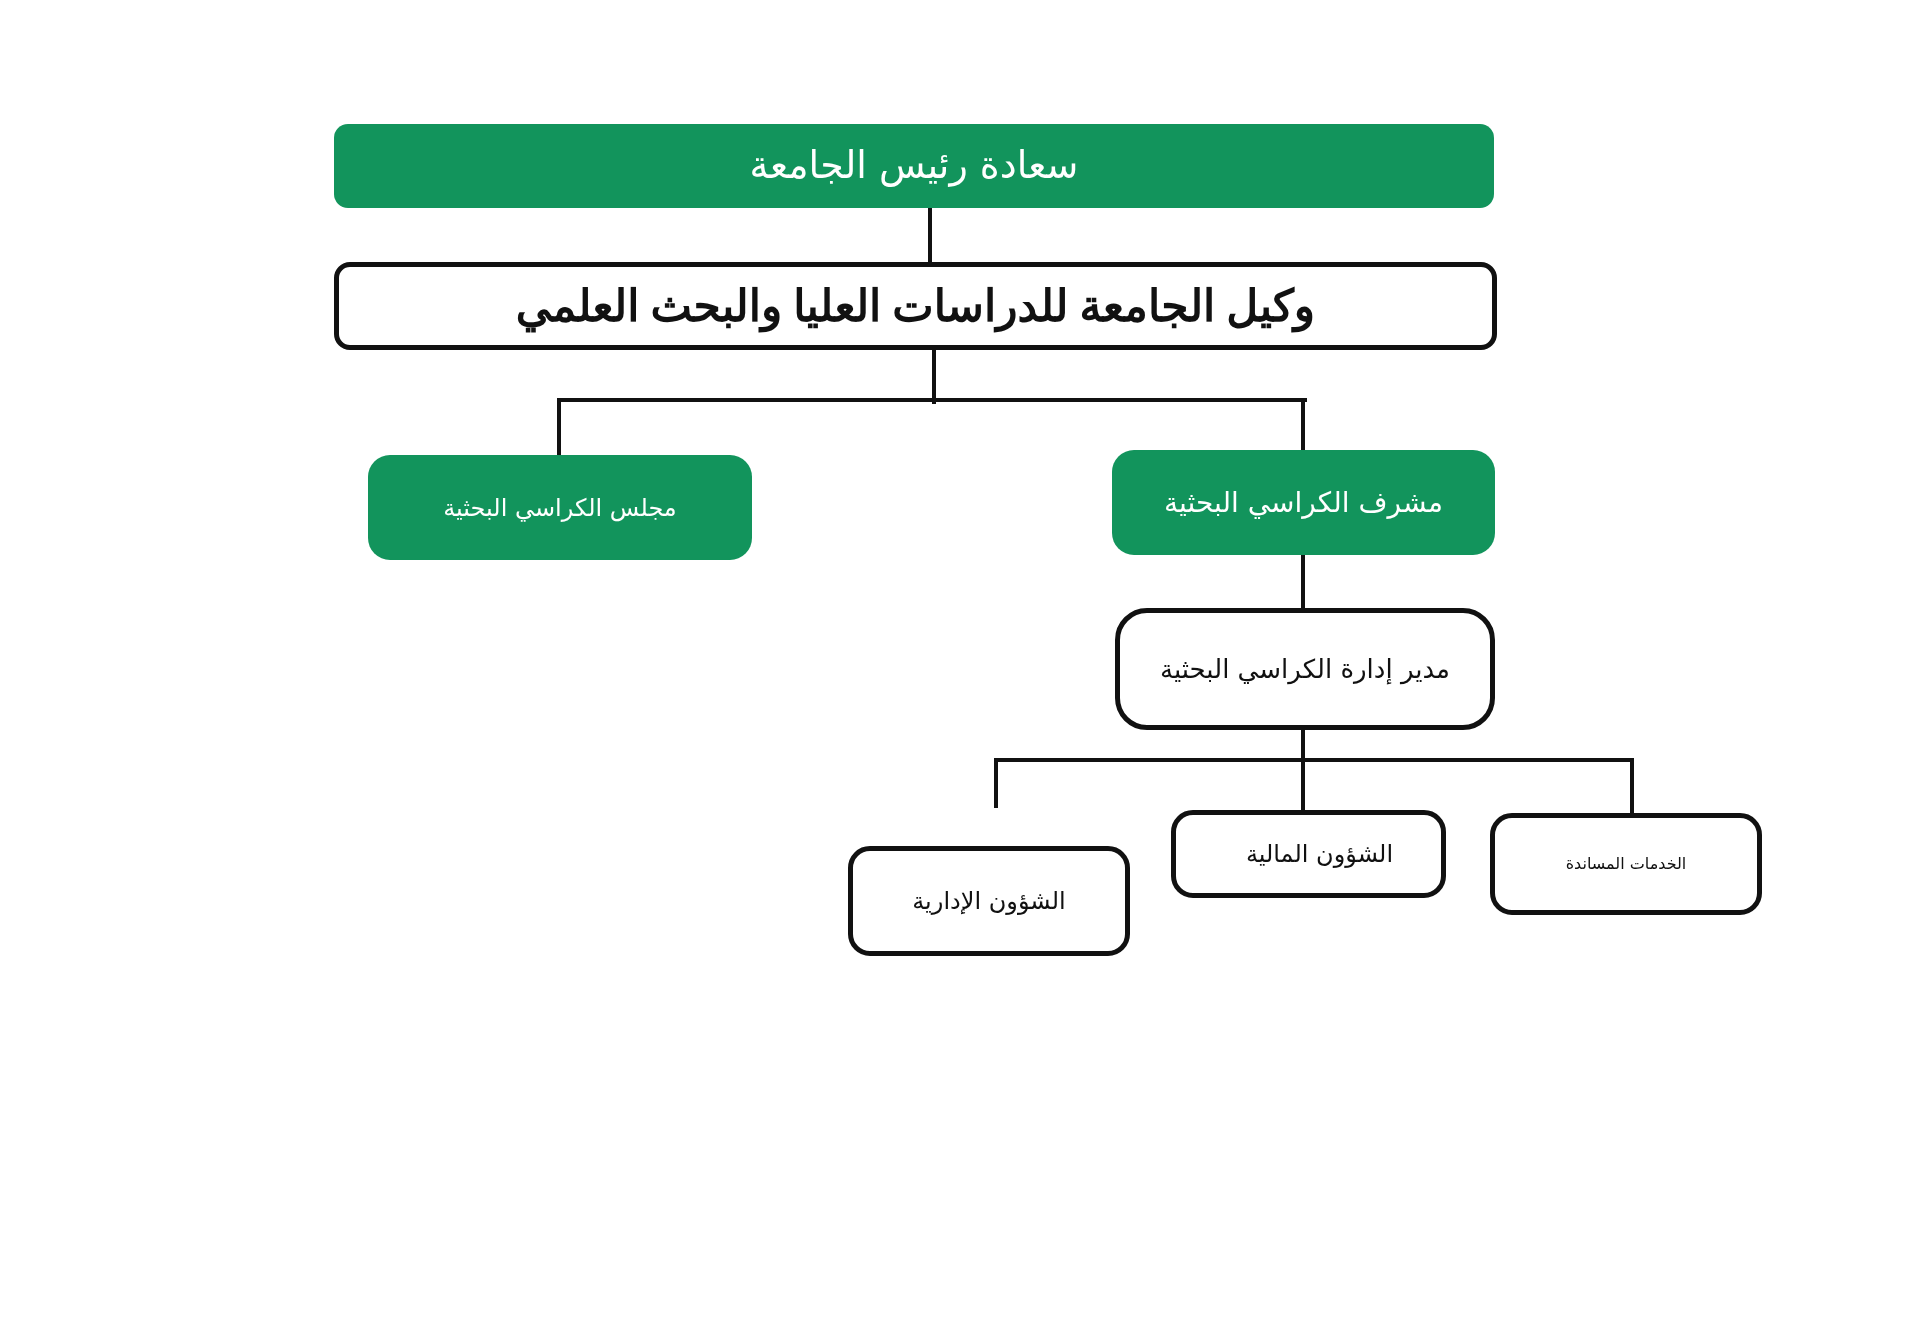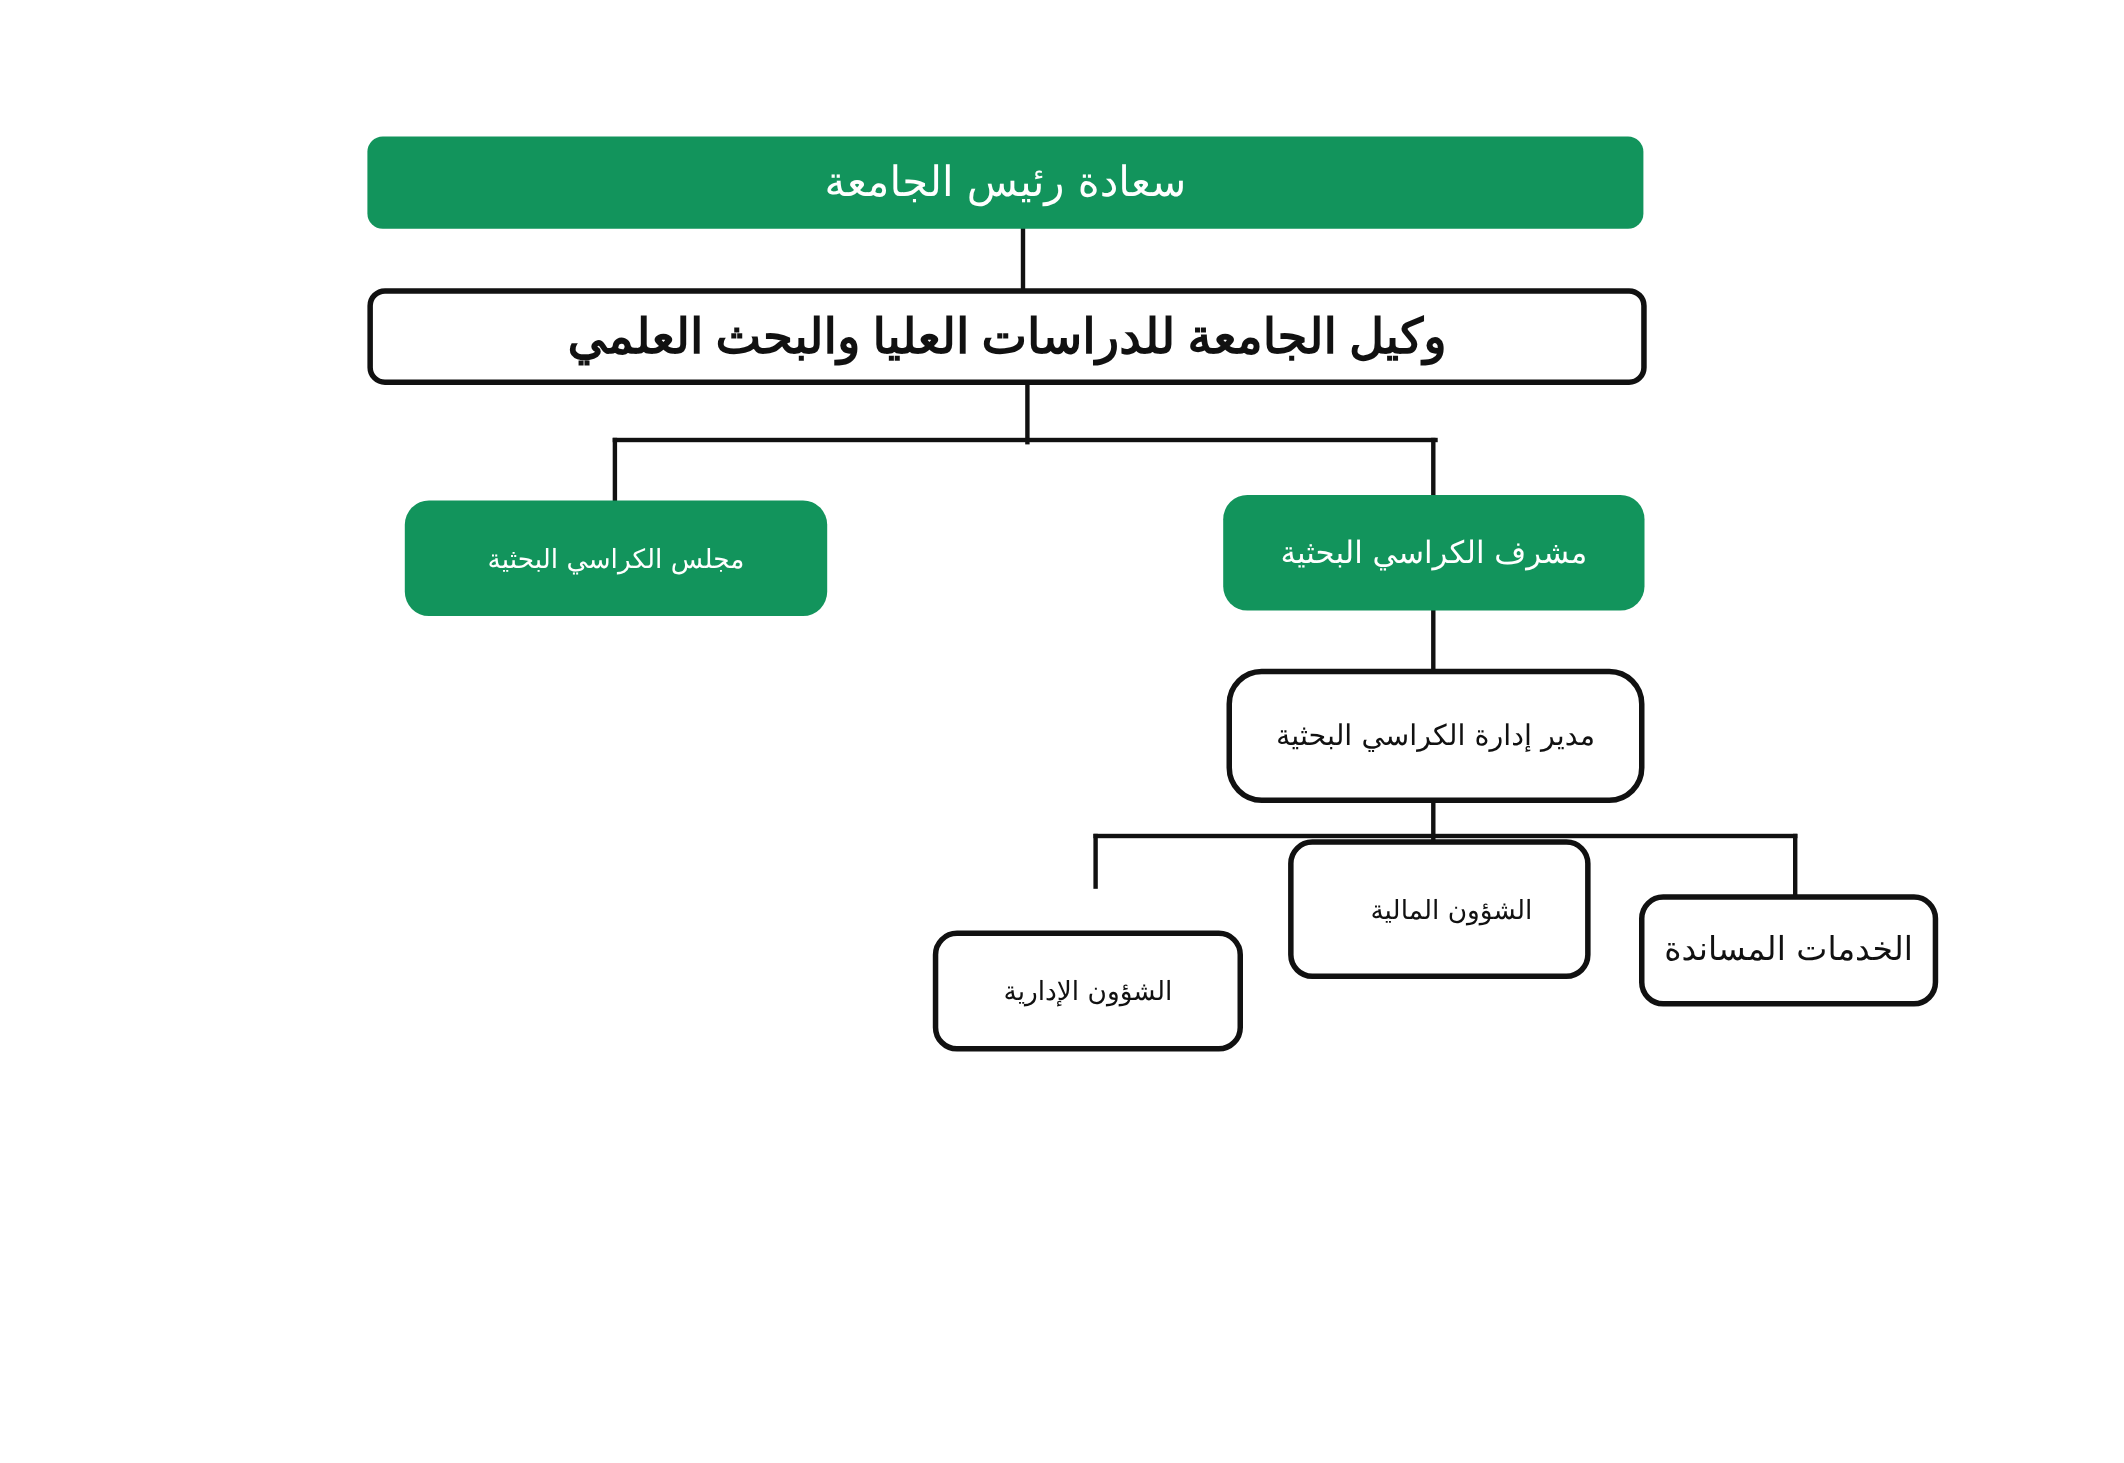--- a/index.html
+++ b/index.html
@@ -43,22 +43,22 @@
     background: var(--line, #111111);
   }
 
   
   .pos-president   { left: 334px;  top: 124px; width: 1160px; height: 84px;  border-radius: 14px; font-size: 38px; font-weight: 500; }
   .pos-vice        { left: 334px;  top: 262px; width: 1163px; height: 88px;  border-radius: 16px; font-size: 44px; font-weight: 600; font-family: Liberation Serif, serif; }
   .pos-council     { left: 368px;  top: 455px; width: 384px;  height: 105px; border-radius: 22px; font-size: 24px; font-weight: 500; }
   .pos-supervisor  { left: 1112px; top: 450px; width: 383px;  height: 105px; border-radius: 22px; font-size: 28px; font-weight: 400; }
   .pos-director    { left: 1115px; top: 608px; width: 380px;  height: 122px; border-radius: 32px; font-size: 26px; }
   .pos-admin       { left: 848px;  top: 846px; width: 282px;  height: 110px; border-radius: 22px; font-size: 24px; }
-  .pos-finance     { left: 1171px; top: 763px; width: 275px;  height: 127px; border-radius: 22px; font-size: 24px; padding-left: 22px; }
-  .pos-support     { left: 1490px; top: 813px; width: 272px;  height: 102px; border-radius: 22px; font-size: 30px; }
+  .pos-finance     { left: 1171px; top: 810px; width: 275px;  height: 88px; border-radius: 22px; font-size: 24px; padding-left: 22px; }
+  .pos-support     { left: 1490px; top: 813px; width: 272px;  height: 102px; border-radius: 22px; font-size: 16px; }
 
   
   .c1  { left: 928px;  top: 206px; width: 4px;   height: 58px; }
   .c2  { left: 932px;  top: 348px; width: 4px;   height: 56px; }
   .c3  { left: 557px;  top: 398px; width: 750px; height: 4px;  }
   .c4  { left: 557px;  top: 398px; width: 4px;   height: 60px; }
   .c5  { left: 1301px; top: 398px; width: 4px;   height: 56px; }
   .c6  { left: 1301px; top: 553px; width: 4px;   height: 58px; }
   .c7  { left: 1301px; top: 708px; width: 4px;   height: 106px; }
   .c8  { left: 994px;  top: 758px; width: 640px; height: 4px;  }

